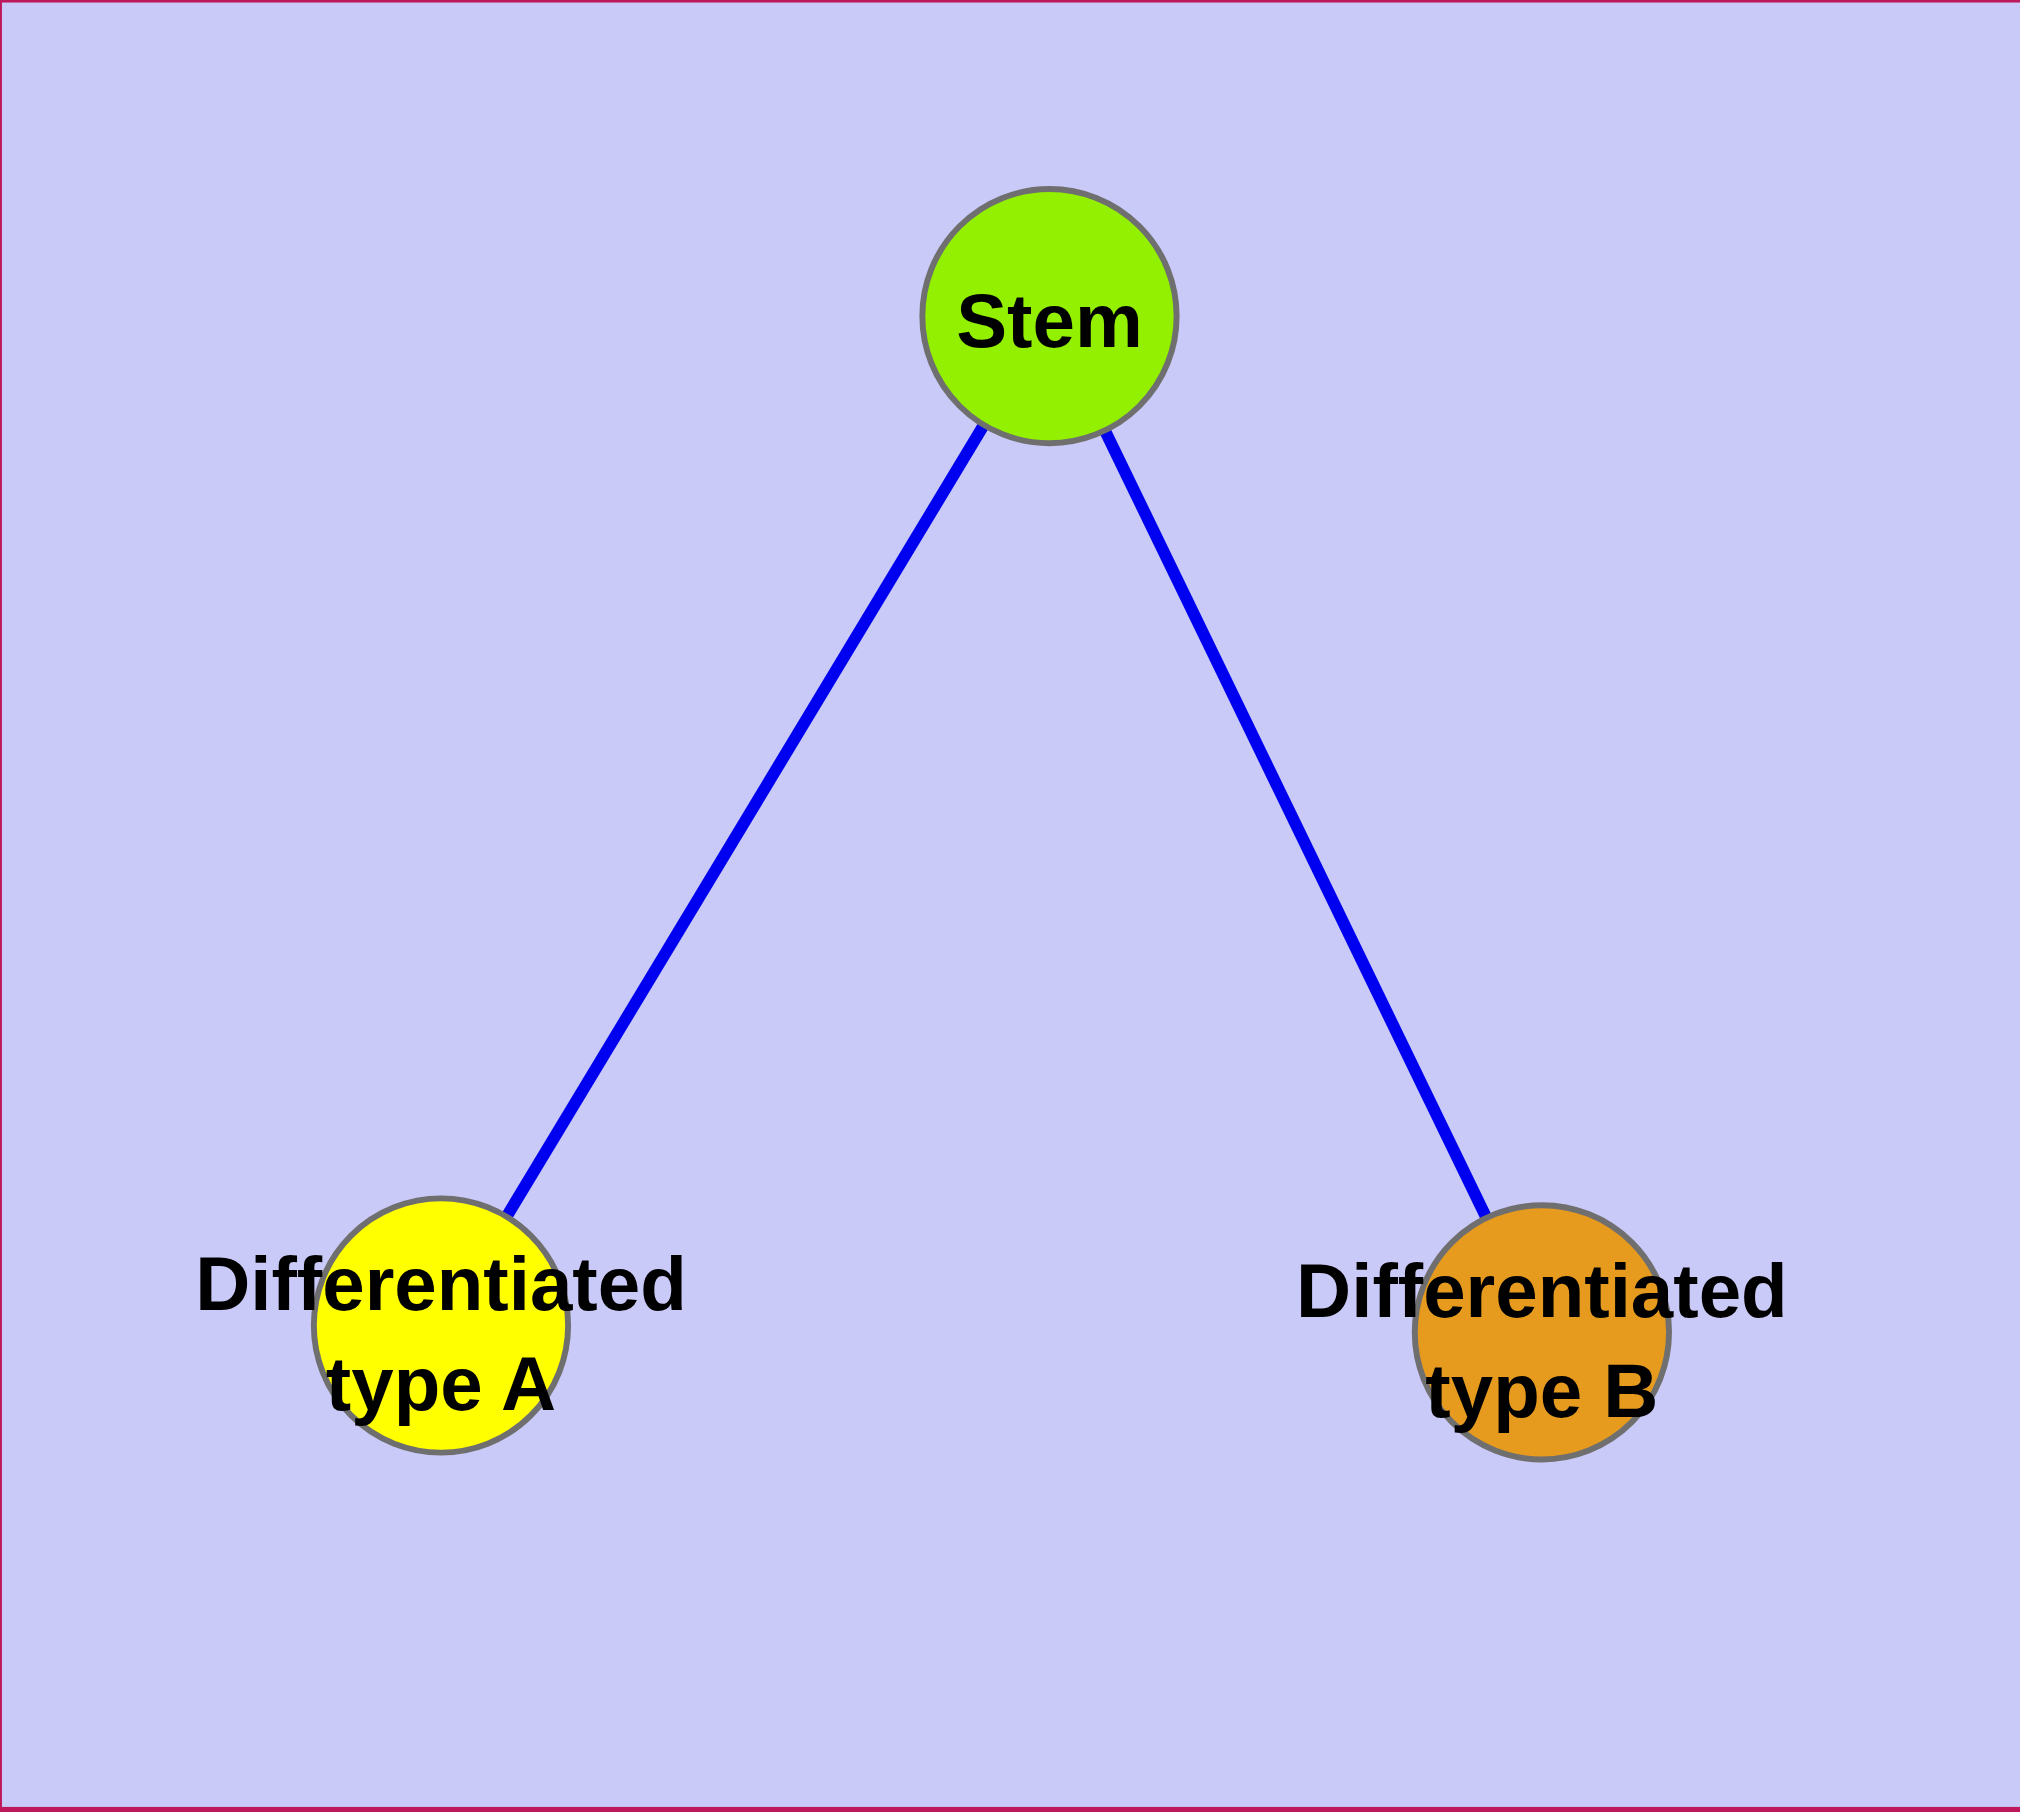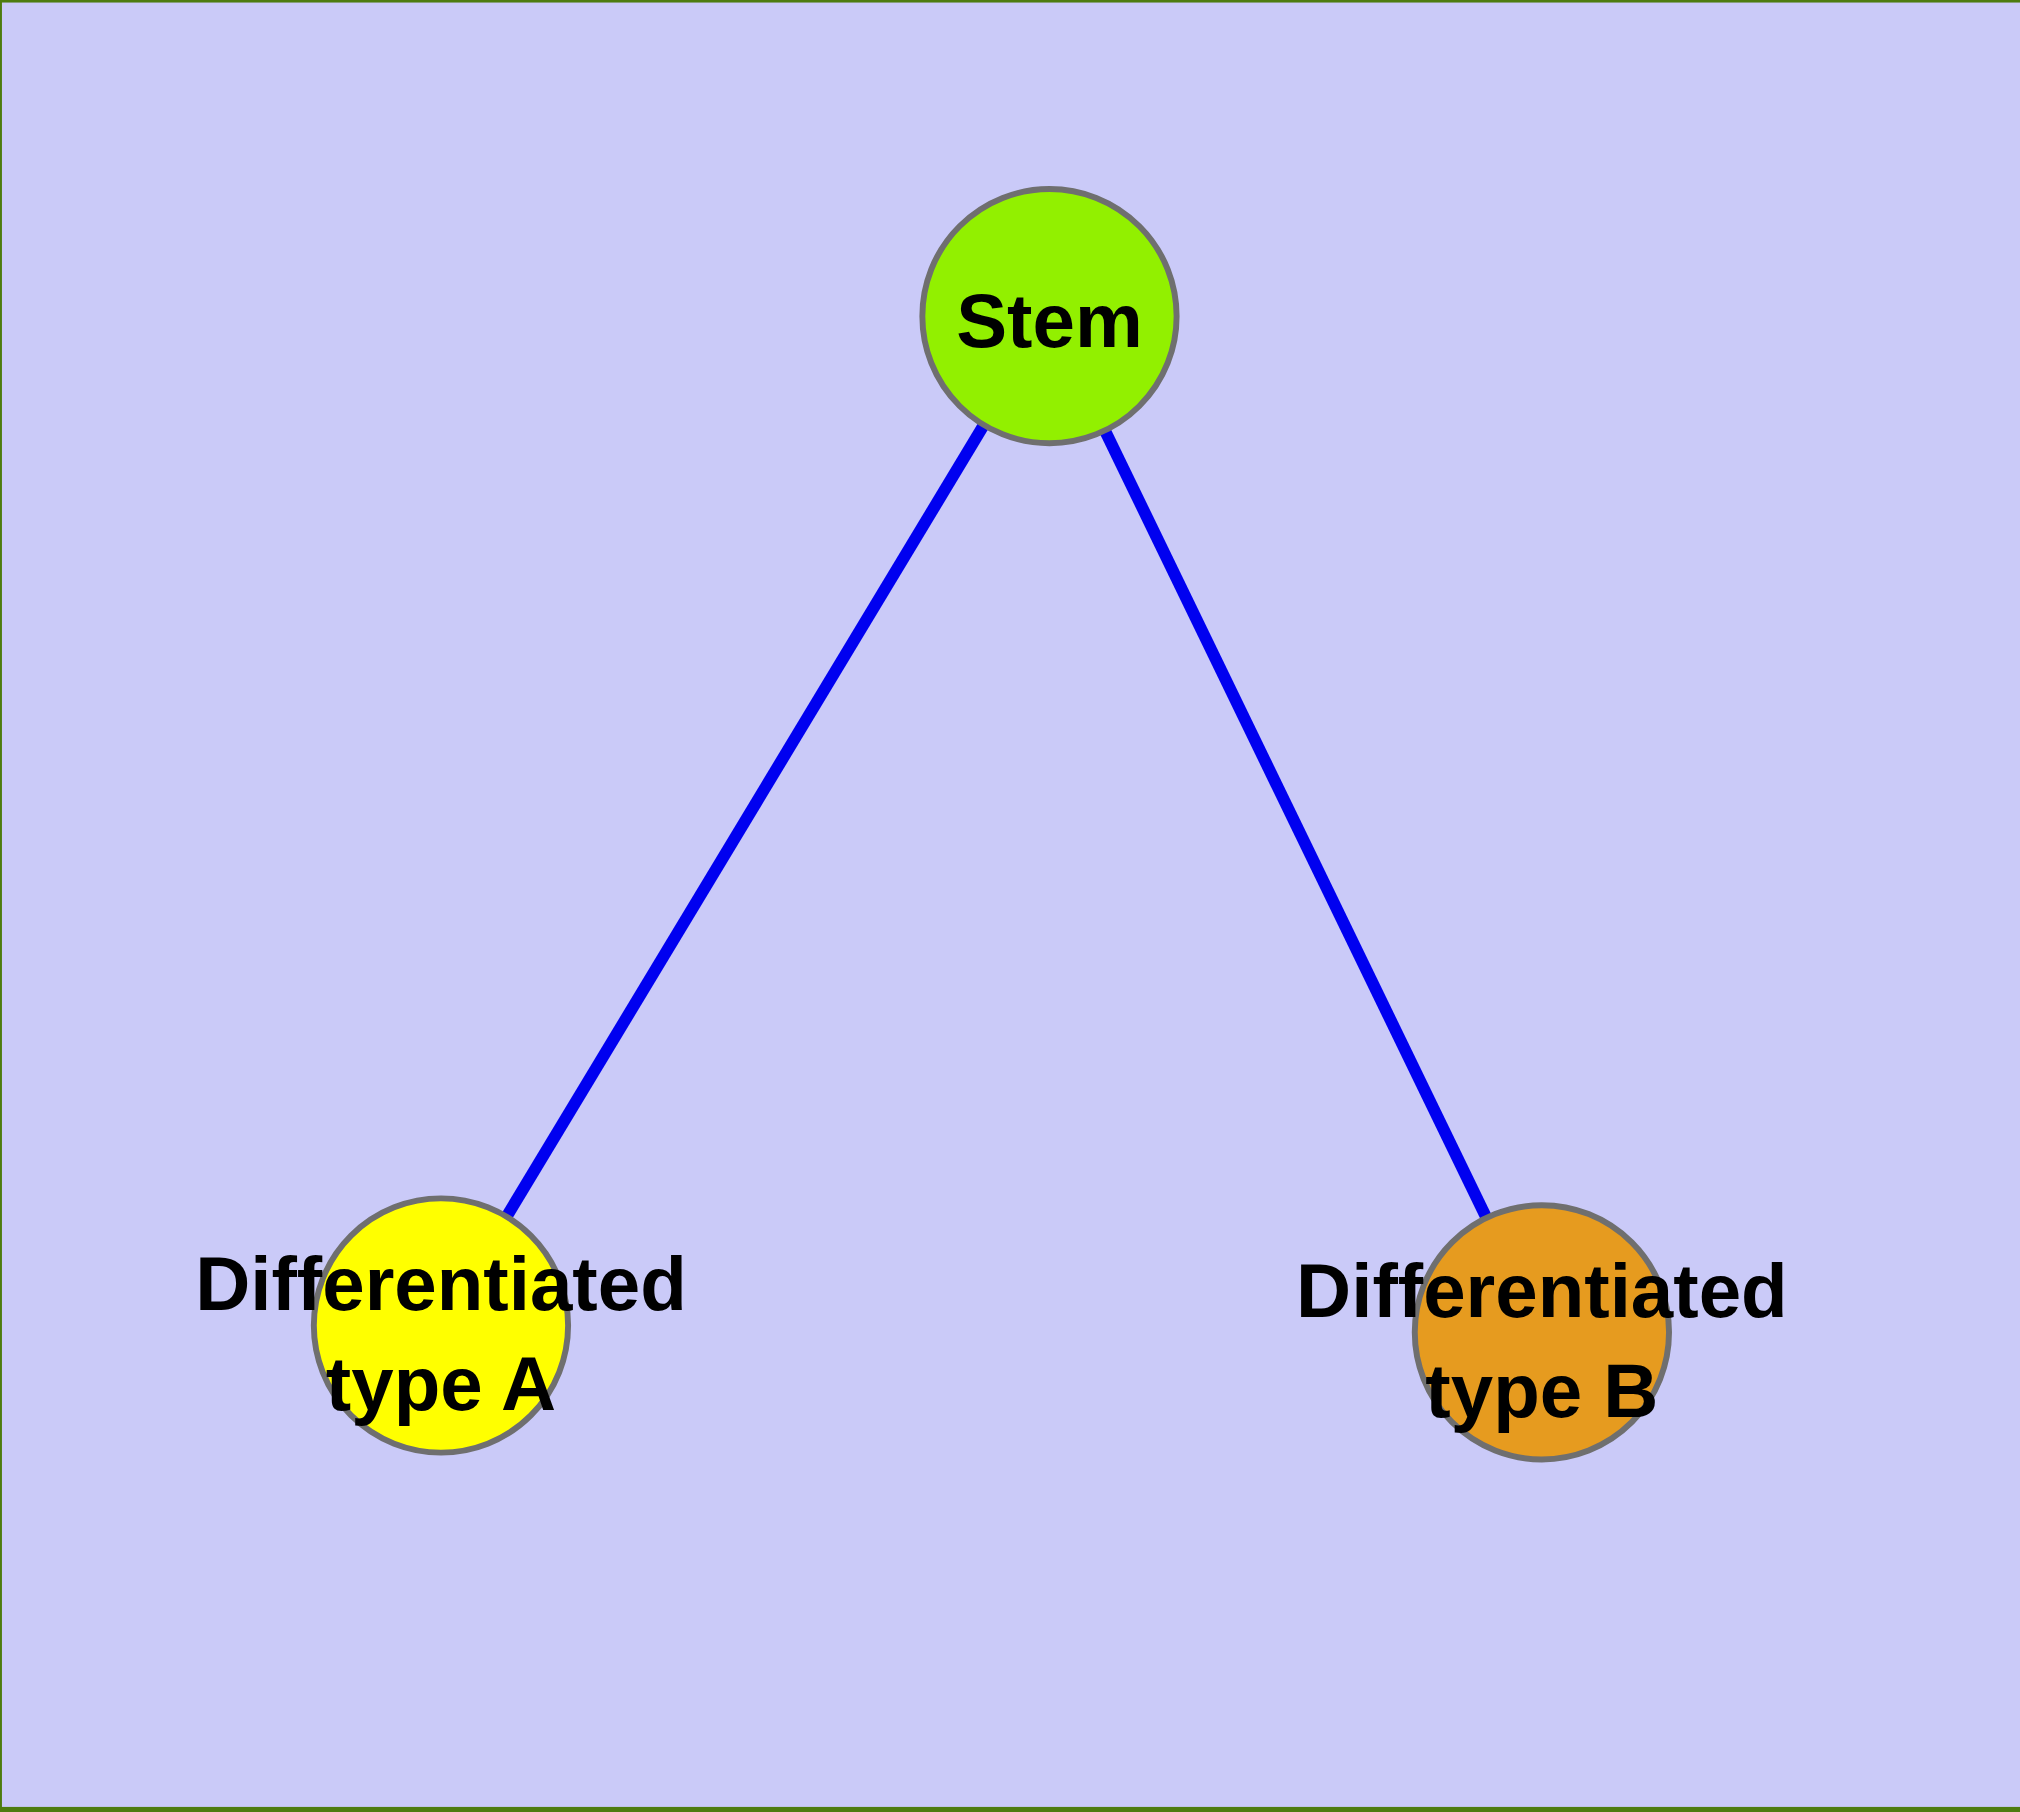--- a/index.html
+++ b/index.html
@@ -5,21 +5,21 @@
   html, body {
     margin: 0;
     padding: 0;
     background: #FFFFFF;
     font-family: "Liberation Sans", sans-serif;
   }
   .page {
     position: relative;
     width: 2021px;
     height: 1812px;
-    background: #4d7c0f;
+    background: #be185d;
     overflow: hidden;
   }
   svg.graph {
     display: block;
     width: 2021px;
     height: 1812px;
   }
   .edge {
     stroke-width: 14px;
     fill: none;

